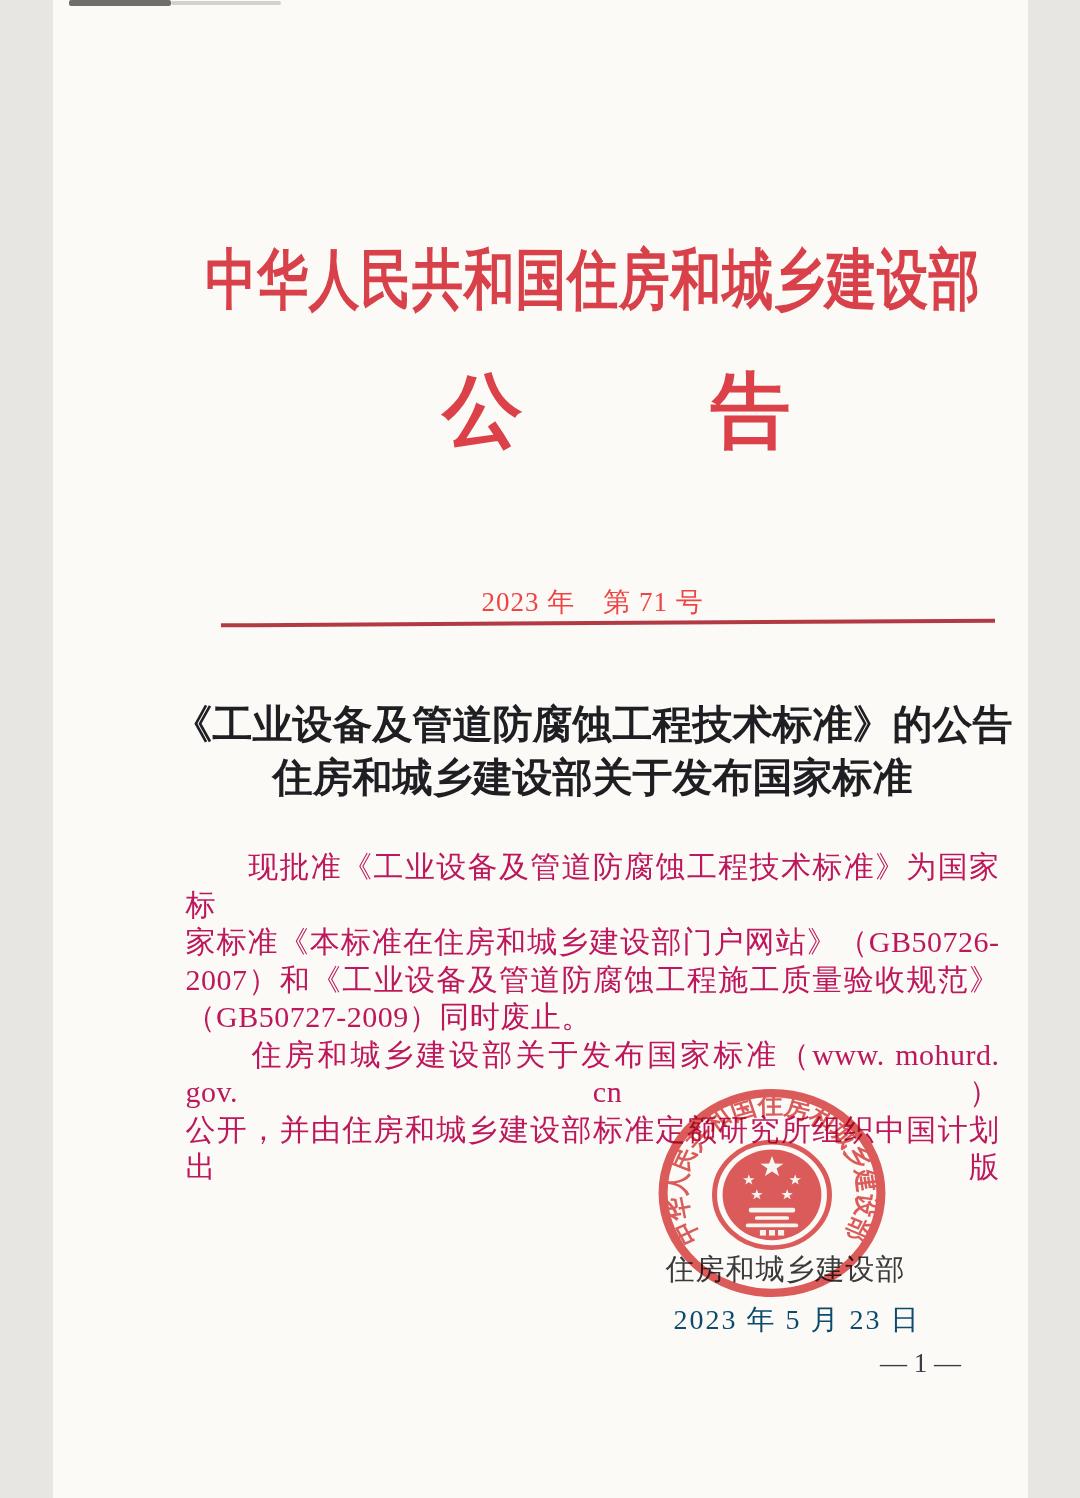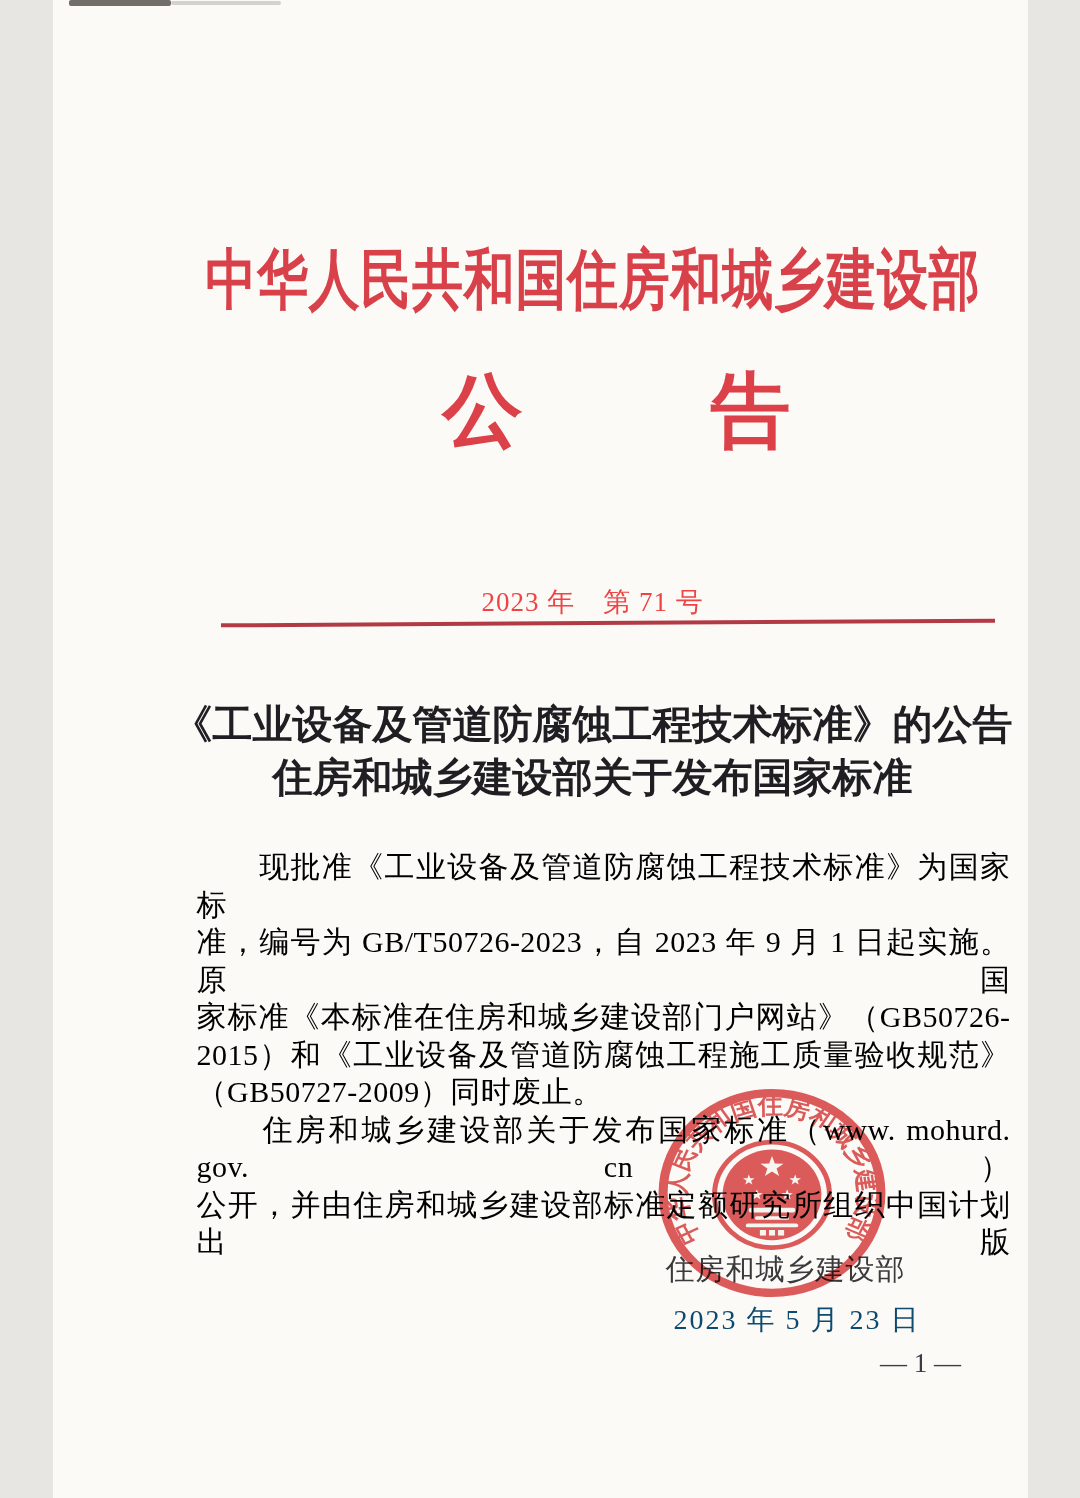--- a/index.html
+++ b/index.html
@@ -46,23 +46,22 @@
     background:#b23a44;
     transform:rotate(-0.35deg);
   }
   .doc-title{
     position:absolute;left:0;top:698px;width:1080px;
     text-align:center;font-size:40px;font-weight:bold;color:#1f1f23;
     line-height:53px;
   }
   .body-block{
     position:absolute;left:133px;top:848px;width:814px;
-    font-size:30px;color:#000000;line-height:37.5px;
+    font-size:30px;color:#be185d;line-height:37.5px;
     letter-spacing:.5px;
-    margin-left:11px;
   }
   .body-line{white-space:nowrap;}
   .body-line.full{
     white-space:normal;
     text-align:justify;
     text-align-last:justify;
   }
   .signature{
     position:absolute;left:613px;top:1250px;
     font-size:29px;color:#3a3a3c;letter-spacing:1px;white-space:nowrap;
@@ -100,23 +99,22 @@
 
   <div class="redline"></div>
 
   <div class="doc-title">
     <div>《工业设备及管道防腐蚀工程技术标准》的公告</div>
     <div>住房和城乡建设部关于发布国家标准</div>
   </div>
 
   <div class="body-block">
     <div class="body-line full">　　现批准《工业设备及管道防腐蚀工程技术标准》为国家标</div>
-    <div class="body-line full">准，编号为 GB/T50726-2023，自 2023 年 9 月 1 日起实施。原国</div>
     <div class="body-line full">家标准《本标准在住房和城乡建设部门户网站》（GB50726-</div>
-    <div class="body-line full">2015）和《工业设备及管道防腐蚀工程施工质量验收规范》</div>
+    <div class="body-line full">2007）和《工业设备及管道防腐蚀工程施工质量验收规范》</div>
     <div class="body-line">（GB50727-2009）同时废止。</div>
     <div class="body-line full">　　住房和城乡建设部关于发布国家标准（www. mohurd. gov. cn）</div>
     <div class="body-line full">公开，并由住房和城乡建设部标准定额研究所组织中国计划出版</div>
   </div>
 
   <div class="signature">住房和城乡建设部</div>
   <div class="sign-date">2023 年 5 月 23 日</div>
 
   <div class="pageno">— 1 —</div>
 

